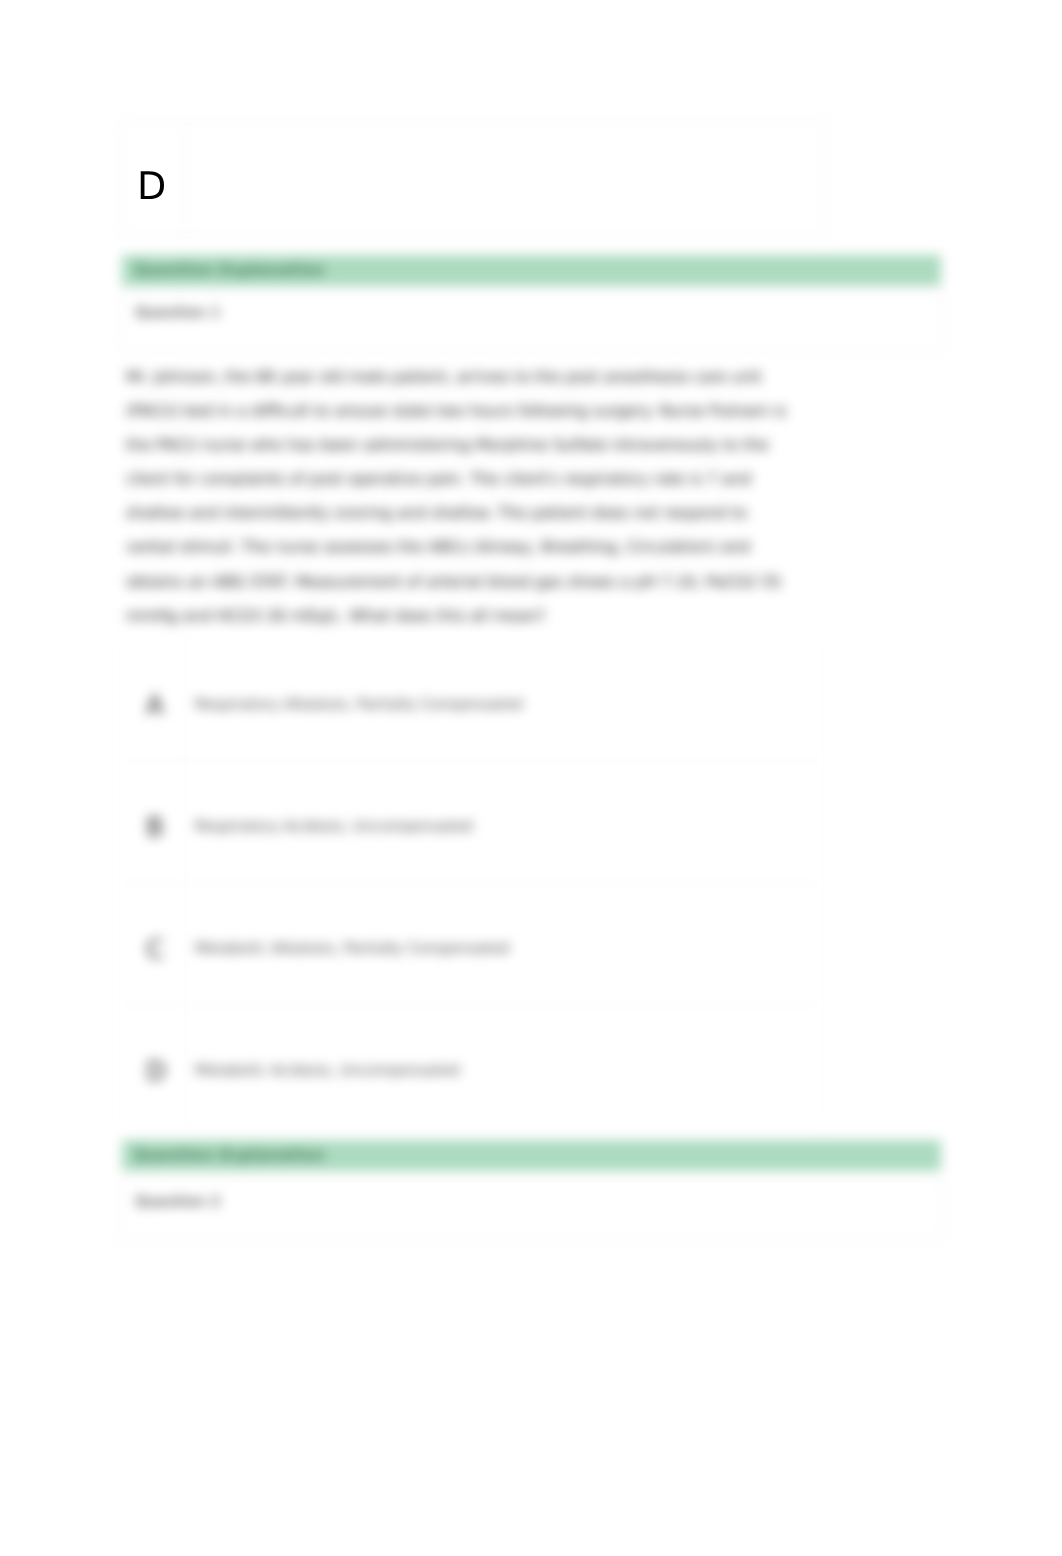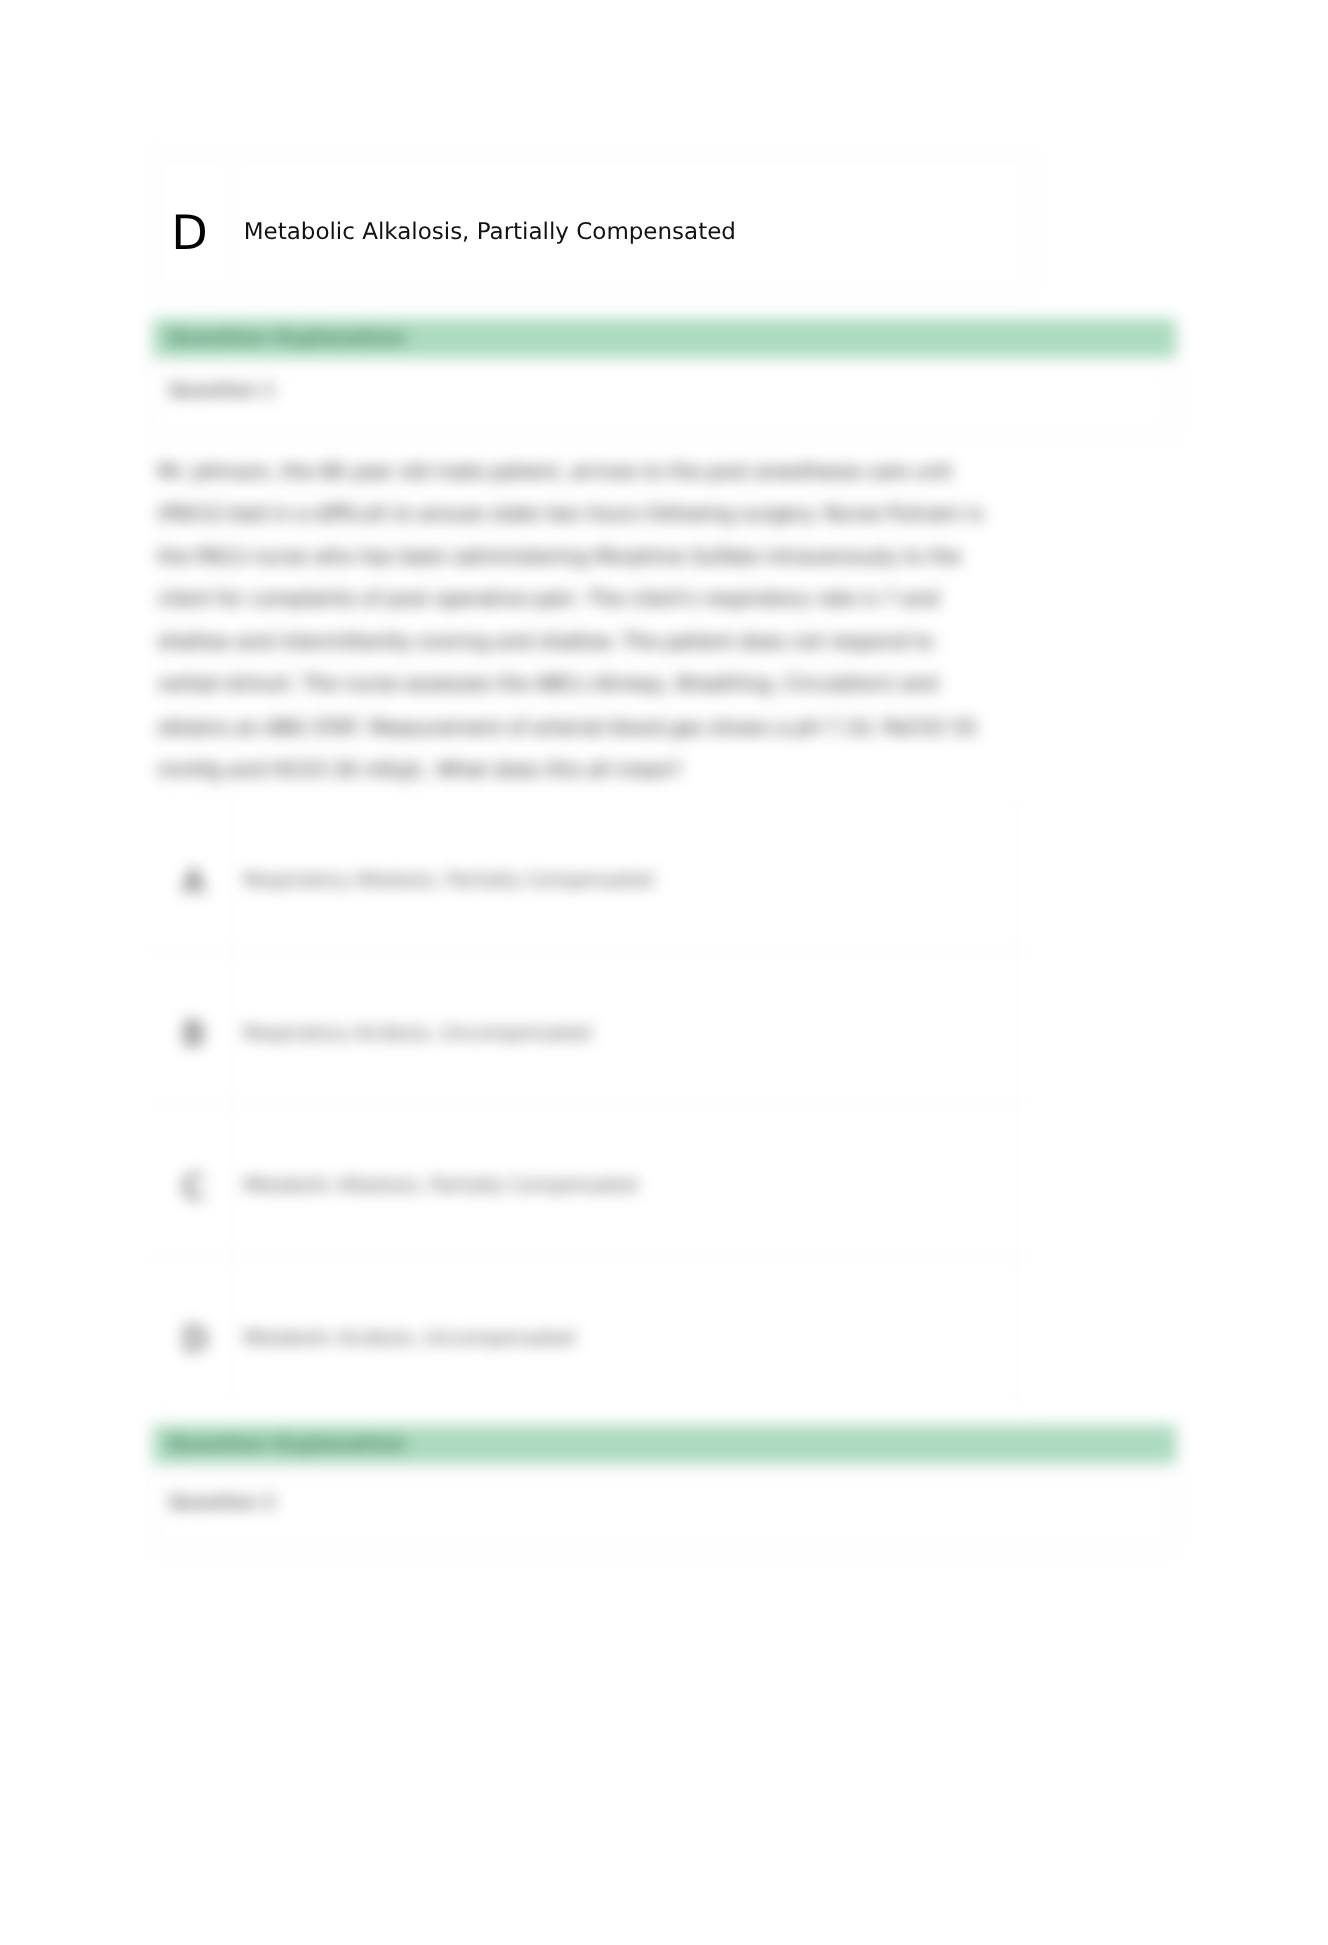--- a/index.html
+++ b/index.html
@@ -72,15 +72,14 @@
 
     <div class="greenbar" style="top:1140px;width:819px;">
       <div class="lbl">Question Explanation</div>
     </div>
     <div class="qcard" style="left:120px;top:1178px;width:822px;height:64px;"></div>
     <div class="qlabel" style="left:135px;top:1194px;">Question 2</div>
 
   </div>
 
   <div class="ans-letter">D</div>
-  <div class="ans-text">Metabolic Alkalosis, Partially Compensated</div>
 
 </div>
 
 </body></html>

